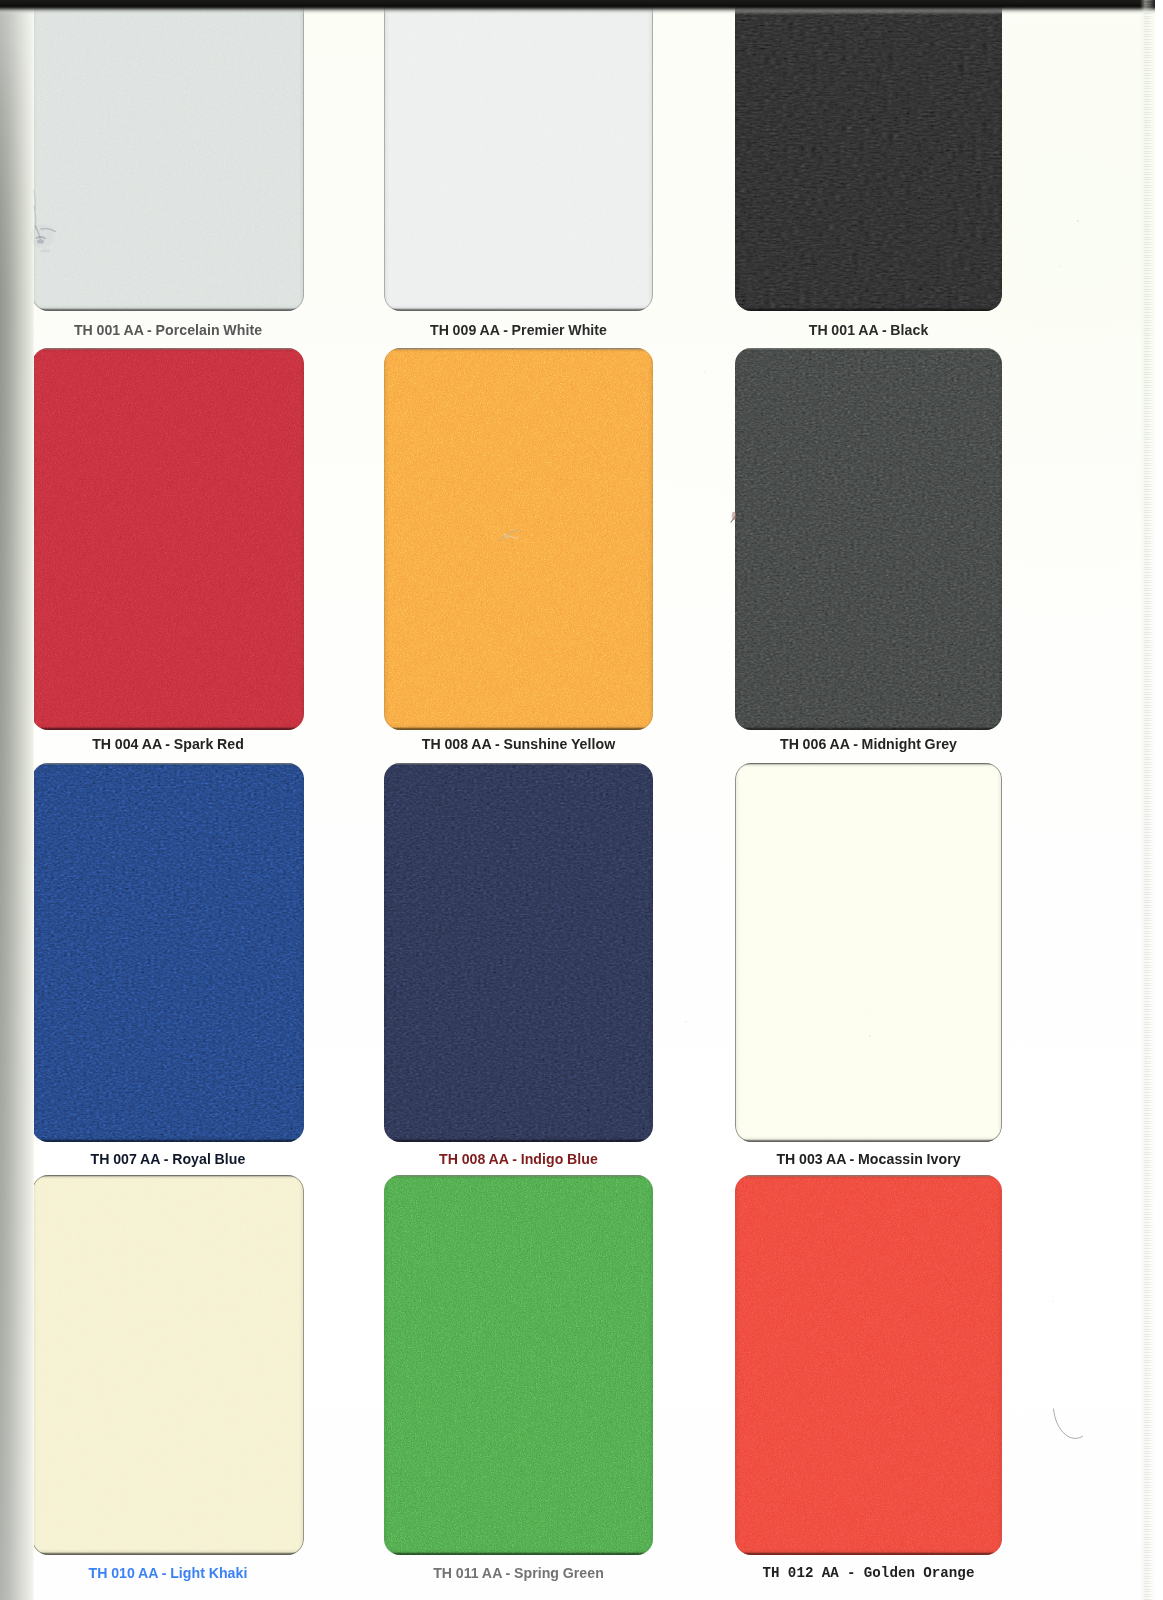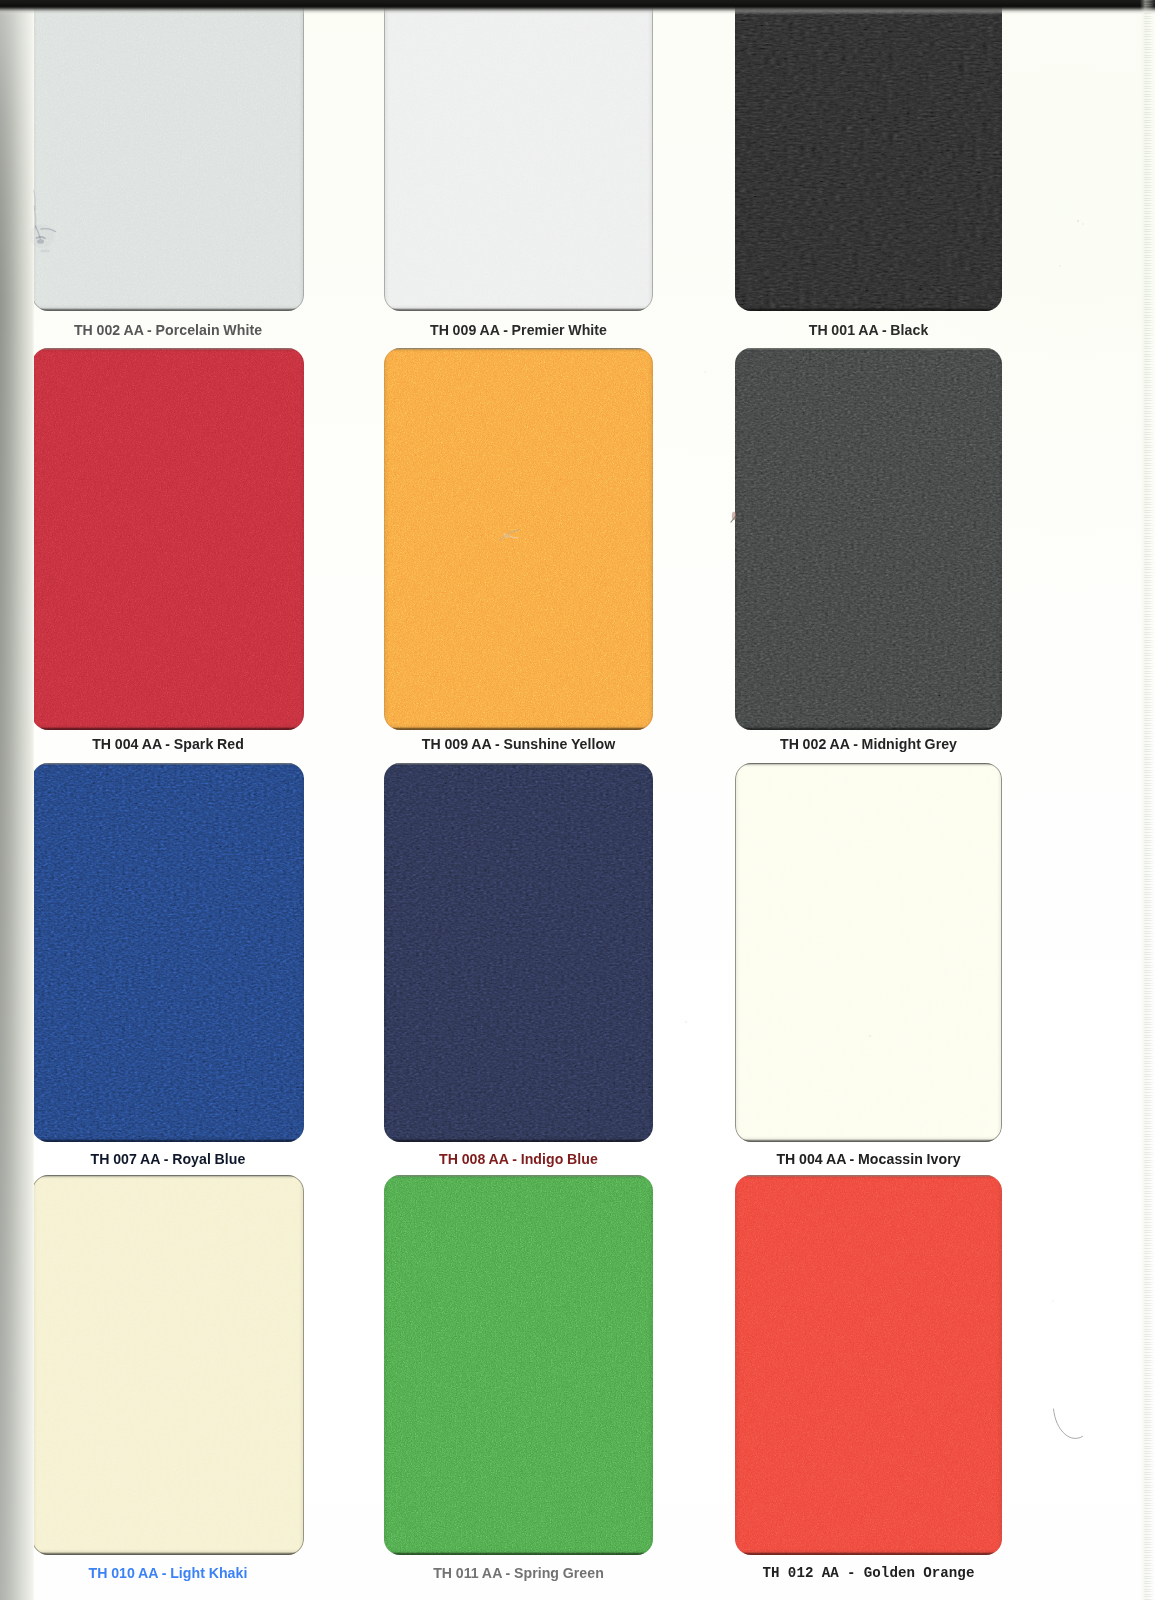--- a/index.html
+++ b/index.html
@@ -118,21 +118,21 @@
   <div class="paper-tint"></div>
   <div id="grid">
       <div class="swatch" style="left: 32px; top: -42px; width: 272px; height: 353px; border-radius: 16px;">
         <div class="fill" style="background:#dae0dd"></div>
         <svg class="grain" width="272" height="353" style="opacity:0.6">
           <rect x="0" y="0" width="272" height="353" filter="url(#grainSmooth)"></rect>
         </svg>
         <div class="shade" style="background:linear-gradient(0deg,rgba(0,0,0,.55) 0px,rgba(0,0,0,.45) 1.6px,rgba(0,0,0,.06) 3px,rgba(0,0,0,0) 6px),linear-gradient(180deg,rgba(122,124,118,.85) 0px,rgba(122,124,118,.55) 1.1px,rgba(0,0,0,.07) 2.4px,rgba(0,0,0,0) 4px),linear-gradient(90deg,rgba(0,0,0,.07) 0px,rgba(0,0,0,0) 5px),linear-gradient(270deg,rgba(0,0,0,.07) 0px,rgba(0,0,0,0) 5px)"></div>
         <div class="edge" style="border-radius:16px;box-shadow:inset 0 0 0 1px rgba(70,72,66,0.3)"></div>
       </div>
-      <div class="label" style="left: 32px; top: 322px; width: 272px; color: rgb(87, 87, 87); filter: blur(0.28px);">TH 002 AA - Porcelain White</div>
+      <div class="label" style="left: 32px; top: 322px; width: 272px; color: rgb(87, 87, 87); filter: blur(0.28px);">TH 001 AA - Porcelain White</div>
       <div class="swatch" style="left: 384px; top: -42px; width: 269px; height: 353px; border-radius: 16px;">
         <div class="fill" style="background:#eceeed"></div>
         <svg class="grain" width="269" height="353" style="opacity:0.6">
           <rect x="0" y="0" width="269" height="353" filter="url(#grainSmooth)"></rect>
         </svg>
         <div class="shade" style="background:linear-gradient(0deg,rgba(0,0,0,.55) 0px,rgba(0,0,0,.45) 1.6px,rgba(0,0,0,.06) 3px,rgba(0,0,0,0) 6px),linear-gradient(180deg,rgba(122,124,118,.85) 0px,rgba(122,124,118,.55) 1.1px,rgba(0,0,0,.07) 2.4px,rgba(0,0,0,0) 4px),linear-gradient(90deg,rgba(0,0,0,.07) 0px,rgba(0,0,0,0) 5px),linear-gradient(270deg,rgba(0,0,0,.07) 0px,rgba(0,0,0,0) 5px)"></div>
         <div class="edge" style="border-radius:16px;box-shadow:inset 0 0 0 1px rgba(70,72,66,0.34)"></div>
       </div>
       <div class="label" style="left: 384px; top: 322px; width: 269px; color: rgb(42, 42, 42);">TH 009 AA - Premier White</div>
       <div class="swatch" style="left: 735px; top: -42px; width: 267px; height: 353px; border-radius: 16px;">
@@ -154,30 +154,30 @@
       </div>
       <div class="label" style="left: 32px; top: 736px; width: 272px; color: rgb(36, 36, 36);">TH 004 AA - Spark Red</div>
       <div class="swatch" style="left: 384px; top: 348px; width: 269px; height: 382px; border-radius: 16px;">
         <div class="fill" style="background:#f89f3e"></div>
         <svg class="grain" width="269" height="382" style="opacity:0.8">
           <rect x="0" y="0" width="269" height="382" filter="url(#grainFine)"></rect>
         </svg>
         <div class="shade" style="background:linear-gradient(0deg,rgba(0,0,0,.55) 0px,rgba(0,0,0,.45) 1.6px,rgba(0,0,0,.06) 3px,rgba(0,0,0,0) 6px),linear-gradient(180deg,rgba(122,124,118,.85) 0px,rgba(122,124,118,.55) 1.1px,rgba(0,0,0,.07) 2.4px,rgba(0,0,0,0) 4px),linear-gradient(90deg,rgba(0,0,0,.07) 0px,rgba(0,0,0,0) 5px),linear-gradient(270deg,rgba(0,0,0,.07) 0px,rgba(0,0,0,0) 5px)"></div>
         <div class="edge" style="border-radius:16px;box-shadow:inset 0 0 0 1px rgba(70,72,66,0.1)"></div>
       </div>
-      <div class="label" style="left: 384px; top: 736px; width: 269px; color: rgb(36, 36, 36);">TH 009 AA - Sunshine Yellow</div>
+      <div class="label" style="left: 384px; top: 736px; width: 269px; color: rgb(36, 36, 36);">TH 008 AA - Sunshine Yellow</div>
       <div class="swatch" style="left: 735px; top: 348px; width: 267px; height: 382px; border-radius: 16px;">
         <div class="fill" style="background:#3d403f"></div>
         <svg class="grain" width="267" height="382" style="opacity:0.95">
           <rect x="0" y="0" width="267" height="382" filter="url(#grainMed)"></rect>
         </svg>
         <div class="shade" style="background:linear-gradient(0deg,rgba(0,0,0,.55) 0px,rgba(0,0,0,.45) 1.6px,rgba(0,0,0,.06) 3px,rgba(0,0,0,0) 6px),linear-gradient(180deg,rgba(122,124,118,.85) 0px,rgba(122,124,118,.55) 1.1px,rgba(0,0,0,.07) 2.4px,rgba(0,0,0,0) 4px),linear-gradient(90deg,rgba(0,0,0,.07) 0px,rgba(0,0,0,0) 5px),linear-gradient(270deg,rgba(0,0,0,.07) 0px,rgba(0,0,0,0) 5px)"></div>
         <div class="edge" style="border-radius:16px;box-shadow:inset 0 0 0 1px rgba(70,72,66,0)"></div>
       </div>
-      <div class="label" style="left: 735px; top: 736px; width: 267px; color: rgb(36, 36, 36);">TH 002 AA - Midnight Grey</div>
+      <div class="label" style="left: 735px; top: 736px; width: 267px; color: rgb(36, 36, 36);">TH 006 AA - Midnight Grey</div>
       <div class="swatch" style="left: 32px; top: 763px; width: 272px; height: 379px; border-radius: 16px;">
         <div class="fill" style="background:#223f76"></div>
         <svg class="grain" width="272" height="379" style="opacity:0.95">
           <rect x="0" y="0" width="272" height="379" filter="url(#grainMed)"></rect>
         </svg>
         <div class="shade" style="background:linear-gradient(0deg,rgba(0,0,0,.55) 0px,rgba(0,0,0,.45) 1.6px,rgba(0,0,0,.06) 3px,rgba(0,0,0,0) 6px),linear-gradient(180deg,rgba(122,124,118,.85) 0px,rgba(122,124,118,.55) 1.1px,rgba(0,0,0,.07) 2.4px,rgba(0,0,0,0) 4px),linear-gradient(90deg,rgba(0,0,0,.07) 0px,rgba(0,0,0,0) 5px),linear-gradient(270deg,rgba(0,0,0,.07) 0px,rgba(0,0,0,0) 5px)"></div>
         <div class="edge" style="border-radius:16px;box-shadow:inset 0 0 0 1px rgba(70,72,66,0)"></div>
       </div>
       <div class="label" style="left: 32px; top: 1151px; width: 272px; color: #0f172a;">TH 007 AA - Royal Blue</div>
       <div class="swatch" style="left: 384px; top: 763px; width: 269px; height: 379px; border-radius: 16px;">
@@ -190,21 +190,21 @@
       </div>
       <div class="label" style="left: 384px; top: 1151px; width: 269px; color: #7f1d1d;">TH 008 AA - Indigo Blue</div>
       <div class="swatch" style="left: 735px; top: 763px; width: 267px; height: 379px; border-radius: 16px;">
         <div class="fill" style="background:#fdfdee"></div>
         <svg class="grain" width="267" height="379" style="opacity:0.6">
           <rect x="0" y="0" width="267" height="379" filter="url(#grainSmooth)"></rect>
         </svg>
         <div class="shade" style="background:linear-gradient(0deg,rgba(0,0,0,.55) 0px,rgba(0,0,0,.45) 1.6px,rgba(0,0,0,.06) 3px,rgba(0,0,0,0) 6px),linear-gradient(180deg,rgba(122,124,118,.85) 0px,rgba(122,124,118,.55) 1.1px,rgba(0,0,0,.07) 2.4px,rgba(0,0,0,0) 4px),linear-gradient(90deg,rgba(0,0,0,.07) 0px,rgba(0,0,0,0) 5px),linear-gradient(270deg,rgba(0,0,0,.07) 0px,rgba(0,0,0,0) 5px)"></div>
         <div class="edge" style="border-radius:16px;box-shadow:inset 0 0 0 1px rgba(70,72,66,0.55)"></div>
       </div>
-      <div class="label" style="left: 735px; top: 1151px; width: 267px; color: rgb(32, 32, 32);">TH 004 AA - Mocassin Ivory</div>
+      <div class="label" style="left: 735px; top: 1151px; width: 267px; color: rgb(32, 32, 32);">TH 003 AA - Mocassin Ivory</div>
       <div class="swatch" style="left: 32px; top: 1175px; width: 272px; height: 380px; border-radius: 16px;">
         <div class="fill" style="background:#f5f0cd"></div>
         <svg class="grain" width="272" height="380" style="opacity:0.6">
           <rect x="0" y="0" width="272" height="380" filter="url(#grainSmooth)"></rect>
         </svg>
         <div class="shade" style="background:linear-gradient(0deg,rgba(0,0,0,.55) 0px,rgba(0,0,0,.45) 1.6px,rgba(0,0,0,.06) 3px,rgba(0,0,0,0) 6px),linear-gradient(180deg,rgba(122,124,118,.85) 0px,rgba(122,124,118,.55) 1.1px,rgba(0,0,0,.07) 2.4px,rgba(0,0,0,0) 4px),linear-gradient(90deg,rgba(0,0,0,.07) 0px,rgba(0,0,0,0) 5px),linear-gradient(270deg,rgba(0,0,0,.07) 0px,rgba(0,0,0,0) 5px)"></div>
         <div class="edge" style="border-radius:16px;box-shadow:inset 0 0 0 1px rgba(70,72,66,0.5)"></div>
       </div>
       <div class="label" style="left: 32px; top: 1565px; width: 272px; color: #3b82f6;">TH 010 AA - Light Khaki</div>
       <div class="swatch" style="left: 384px; top: 1175px; width: 269px; height: 380px; border-radius: 16px;">

